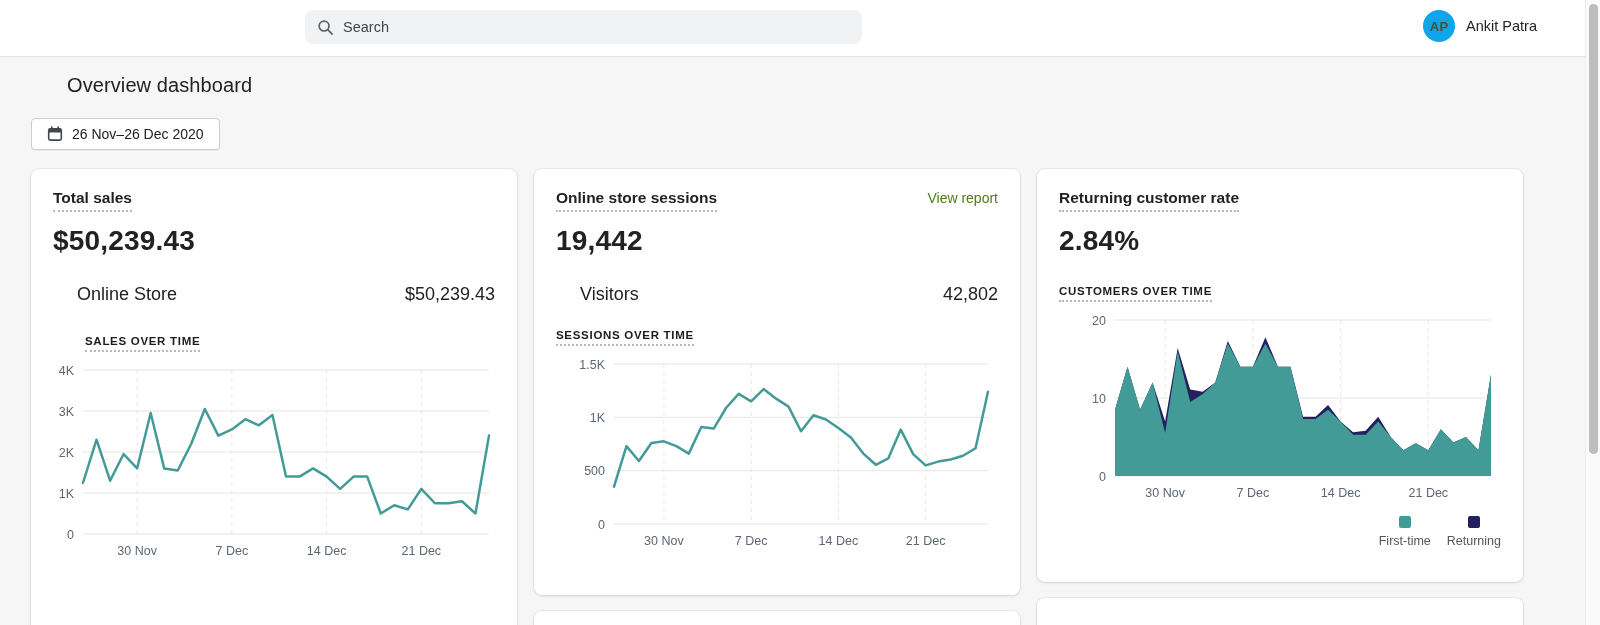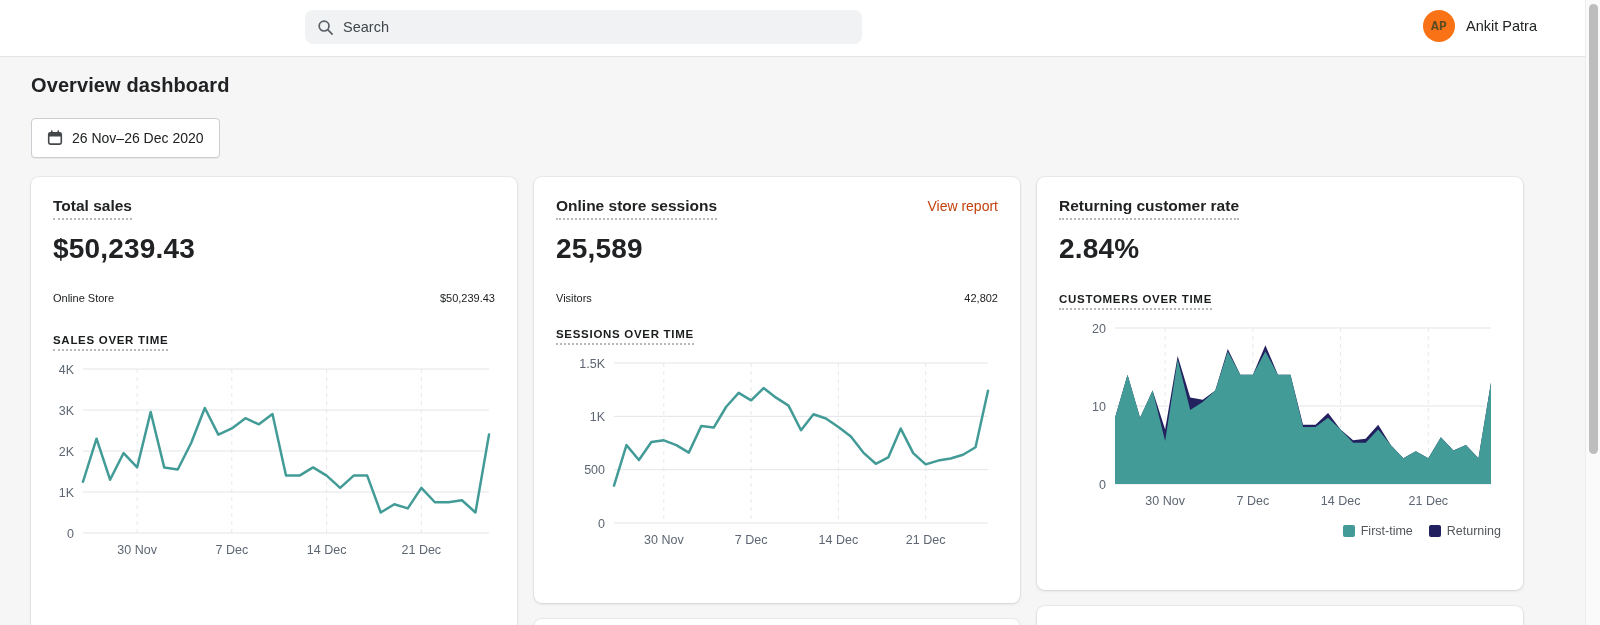--- a/index.html
+++ b/index.html
@@ -7,57 +7,57 @@
   body { font-family:"Liberation Sans", sans-serif; color:#202223; }
   .screen { position:relative; width:1600px; height:625px; background:#f6f6f7; overflow:hidden; }
 
   
   .topbar { position:absolute; top:0; left:0; width:1600px; height:57px; background:#ffffff; border-bottom:1px solid #e3e4e6; z-index:5; }
   .search-box { position:absolute; left:305px; top:10px; width:557px; height:34px; background:#f1f2f3; border-radius:8px; display:flex; align-items:center; padding:0 12px; gap:9px; }
   .search-box input { border:none; outline:none; background:transparent; font-family:"Liberation Sans", sans-serif; font-size:14.5px; color:#41454a; width:100%; }
   .search-box input::placeholder { color:#41454a; opacity:1; }
   .search-icon { width:17px; height:17px; flex:0 0 auto; }
   .user { position:absolute; right:63px; top:10px; display:flex; align-items:center; gap:11px; }
-  .avatar { width:32px; height:32px; border-radius:50%; background:#f97316; color:#594a22; font-size:13px; font-weight:700; display:flex; align-items:center; justify-content:center; letter-spacing:.3px;font-family:Liberation Mono, monospace; }
+  .avatar { width:32px; height:32px; border-radius:50%; background:#0ea5e9; color:#594a22; font-size:13px; font-weight:700; display:flex; align-items:center; justify-content:center; letter-spacing:.3px; }
   .user-name { font-size:14.5px; font-weight:400; color:#202223; }
 
   
   .main { position:absolute; top:57px; left:0; width:1600px; padding:17px 62px 0 31px; }
-  .page-title { font-size:20px; font-weight:700; color:#202223; letter-spacing:.1px; }
-  .date-btn { margin-top:21px; display:inline-flex; align-items:center; gap:9px; height:40px; padding:0 15px; background:#ffffff; border:1px solid #cacdd1; border-radius:4px; box-shadow:0 1px 0 rgba(0,0,0,.05); font-family:"Liberation Sans", sans-serif; font-size:14px; color:#202223; cursor:pointer; }
+  .page-title { font-size:20px; font-weight:400; color:#202223; letter-spacing:.1px;margin-left:36px; }
+  .date-btn { margin-top:21px; display:inline-flex; align-items:center; gap:9px; height:32px; padding:0 15px; background:#ffffff; border:1px solid #cacdd1; border-radius:4px; box-shadow:0 1px 0 rgba(0,0,0,.05); font-family:"Liberation Sans", sans-serif; font-size:14px; color:#202223; cursor:pointer; }
   .cal-icon { width:16px; height:16px; }
 
   
   .cards { display:flex; gap:17px; margin-top:19px; align-items:flex-start; }
   .col { display:flex; flex-direction:column; gap:16px; width:486px; }
   .card { background:#ffffff; border-radius:8px; box-shadow:0 0 0 1px rgba(63,63,68,.05), 0 1px 3px rgba(63,63,68,.15); padding:20px 22px; }
   .card.tall { height:520px; }
   .card.h2 { height:426px; }
   .card.h3 { height:413px; }
   .card.partial { height:60px; }
 
   .card-head { display:flex; justify-content:space-between; align-items:baseline; }
   .card-title { font-size:15.5px; font-weight:700; color:#202223; border-bottom:2px dotted #b6babe; padding-bottom:3px; display:inline-block; }
-  .view-link { font-size:14px; color:#c2410c; text-decoration:none; }
+  .view-link { font-size:14px; color:#4d7c0f; text-decoration:none; }
   .big-value { font-size:28px; font-weight:700; margin-top:13px; letter-spacing:.2px; }
   .rows { margin-top:27px; }
-  .row { display:flex; justify-content:space-between; font-size:11px; margin-bottom:16px; }
+  .row { display:flex; justify-content:space-between; font-size:18px; margin-bottom:16px;margin-left:24px; }
   .row .rv { text-align:right; }
   .section-label { font-size:11.5px; font-weight:700; letter-spacing:.7px; color:#1a1c1d; border-bottom:2px dotted #b6babe; padding-bottom:3px; display:inline-block; text-transform:uppercase; }
-  .mt-sales { margin-top:14px; }
+  .mt-sales { margin-top:14px;margin-left:32px; }
   .mt-sessions { margin-top:8px; }
   .mt-cust { margin-top:28px; }
   .chart { width:442px; margin-top:10px; }
   .chart-sales { height:198px; }
   .chart-sessions { height:194px; }
   .chart-customers { height:190px; }
   svg text { font-family:"Liberation Sans", sans-serif; }
 
   .legend { display:flex; justify-content:flex-end; gap:16px; margin-top:14px; align-items:center; }
-  .legend-item { display:flex; align-items:center; gap:6px; }
+  .legend-item { display:flex; align-items:center; gap:6px;flex-direction:column; }
   .legend-swatch { width:12px; height:12px; border-radius:2px; }
   .legend-label { font-size:12.5px; color:#52575c; }
 
   
   .sb-track { position:absolute; right:0; top:0; width:15px; height:625px; background:#fafafa; border-left:1px solid #ececec; z-index:9; }
   .sb-thumb { position:absolute; right:2.5px; top:4px; width:9px; height:450px; border-radius:5px; background:#bdbdbd; }
 </style>
 </head>
 <body>
 
@@ -128,21 +128,21 @@
               </svg></div>
         </section>
       </div>
 
       <div class="col">
         <section class="card h2">
           <div class="card-head">
             <span class="card-title">Online store sessions</span>
             <a href="#" class="view-link">View report</a>
           </div>
-          <div class="big-value">25,589</div>
+          <div class="big-value">19,442</div>
           <div class="rows">
             <div class="row">
               <span>Visitors</span>
               <span class="rv">42,802</span>
             </div>
           </div>
           <span class="section-label mt-sessions">SESSIONS OVER TIME</span>
           <div class="chart chart-sessions"><svg width="442" height="194" viewBox="0 0 442 194">
                 <line x1="58" y1="168" x2="432" y2="168" stroke="#e4e5e8" stroke-width="1"></line>
                 <text x="49" y="172.5" text-anchor="end" fill="#5d6672" font-size="12.5">0</text>

